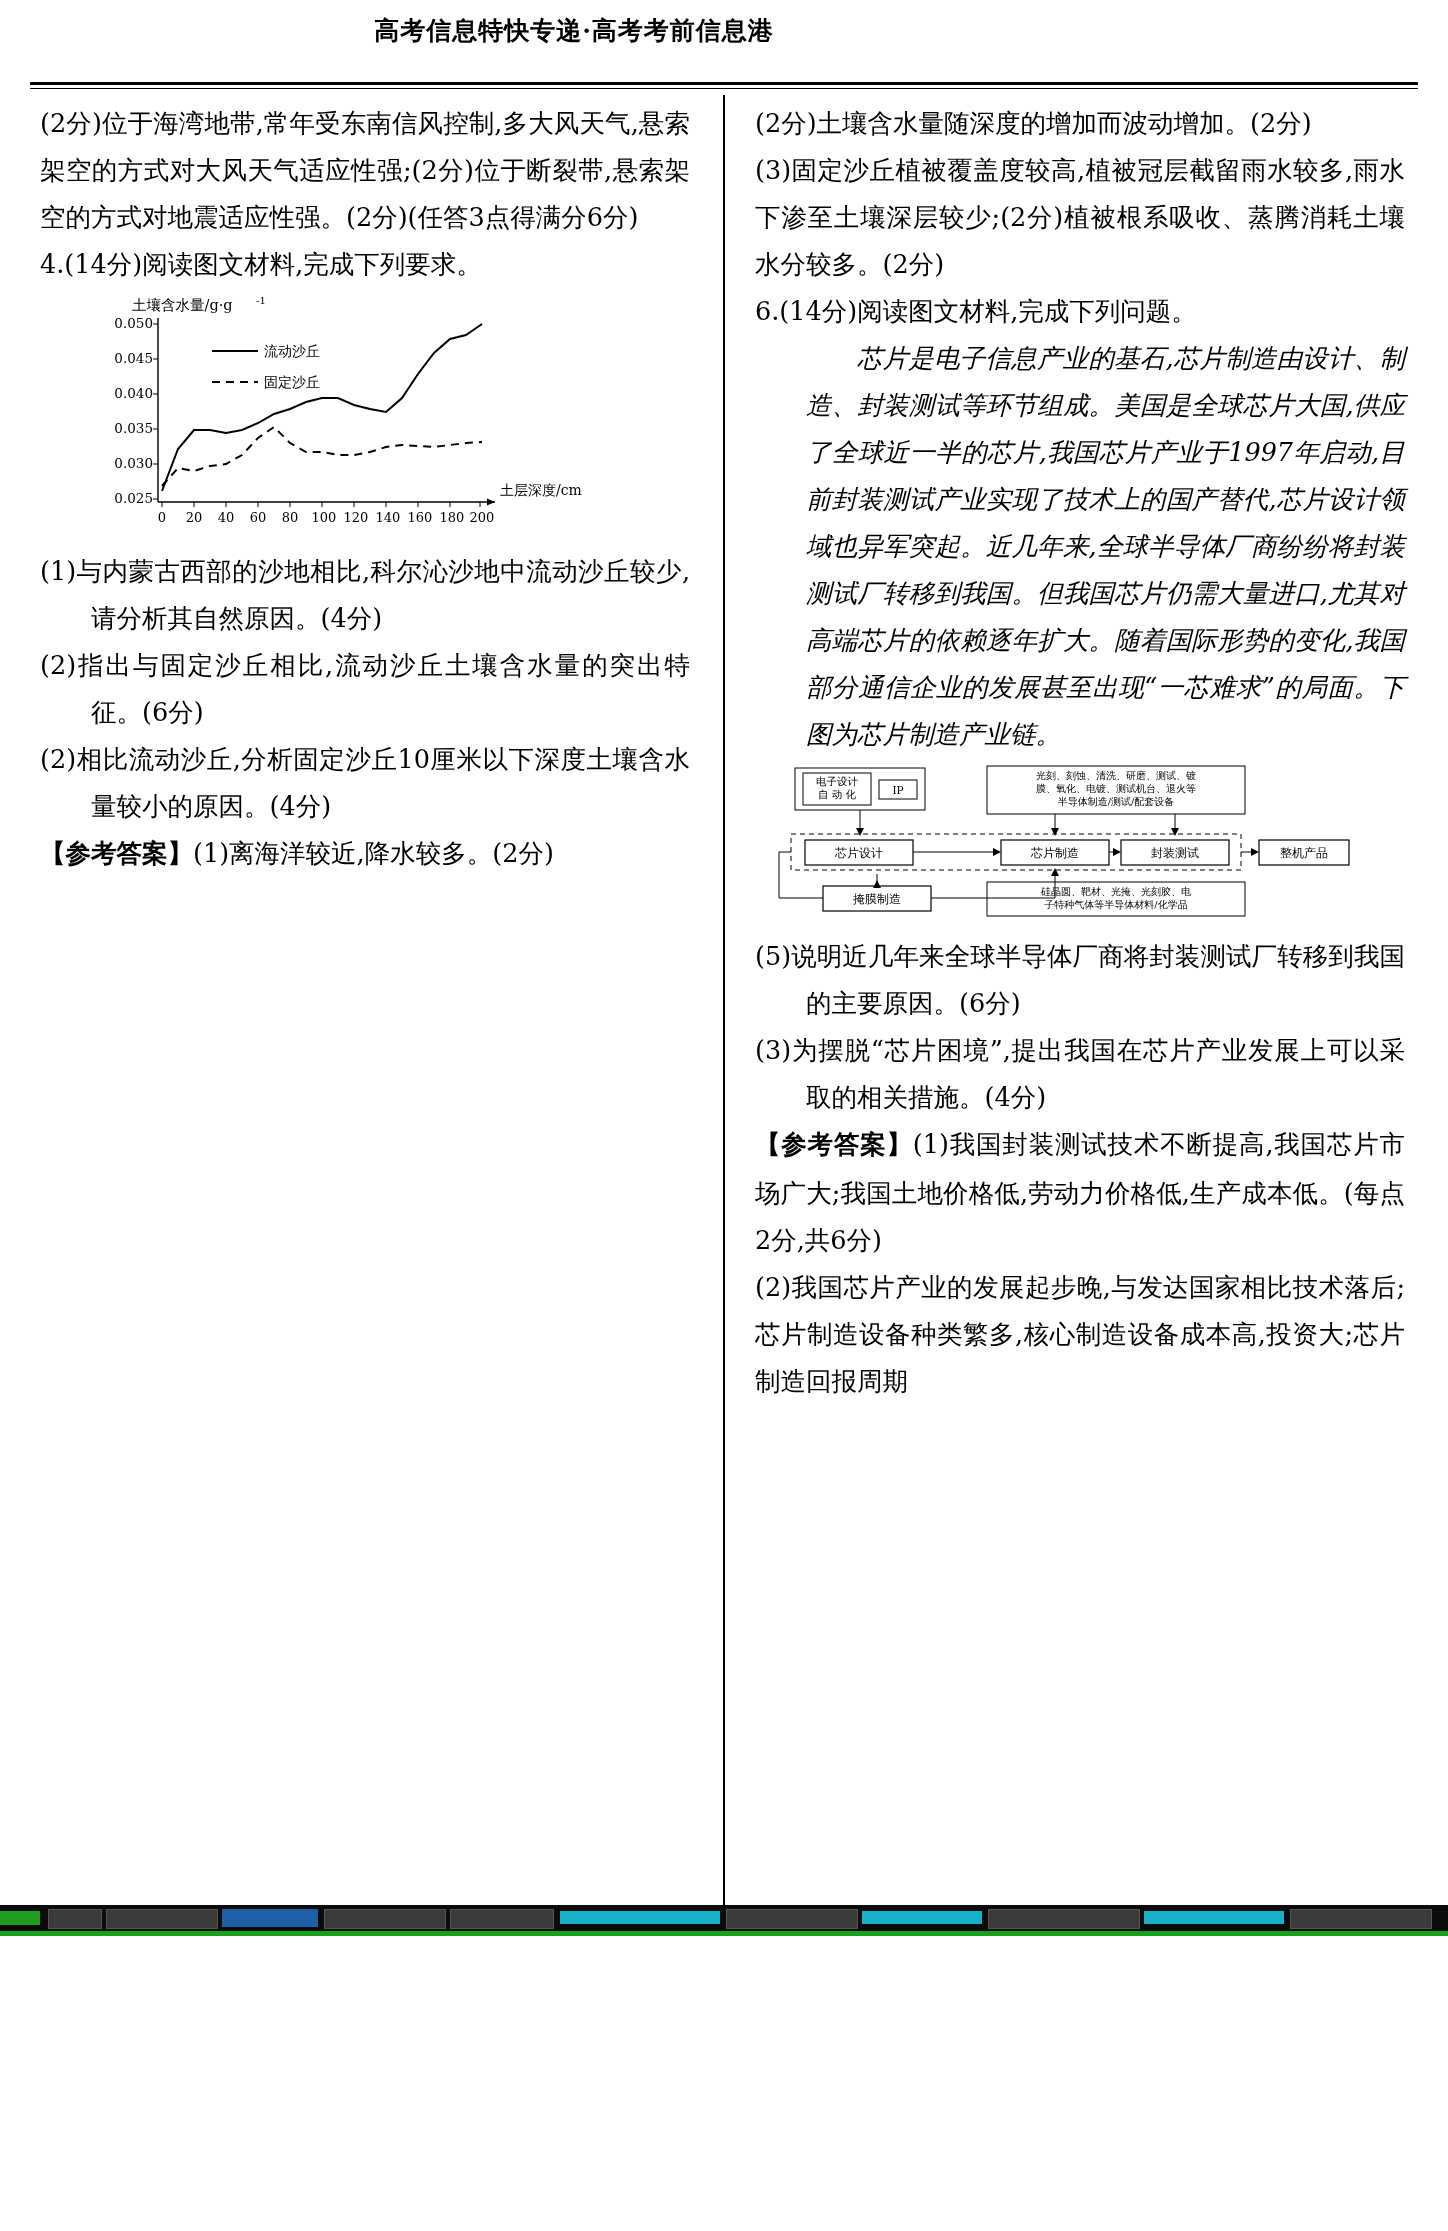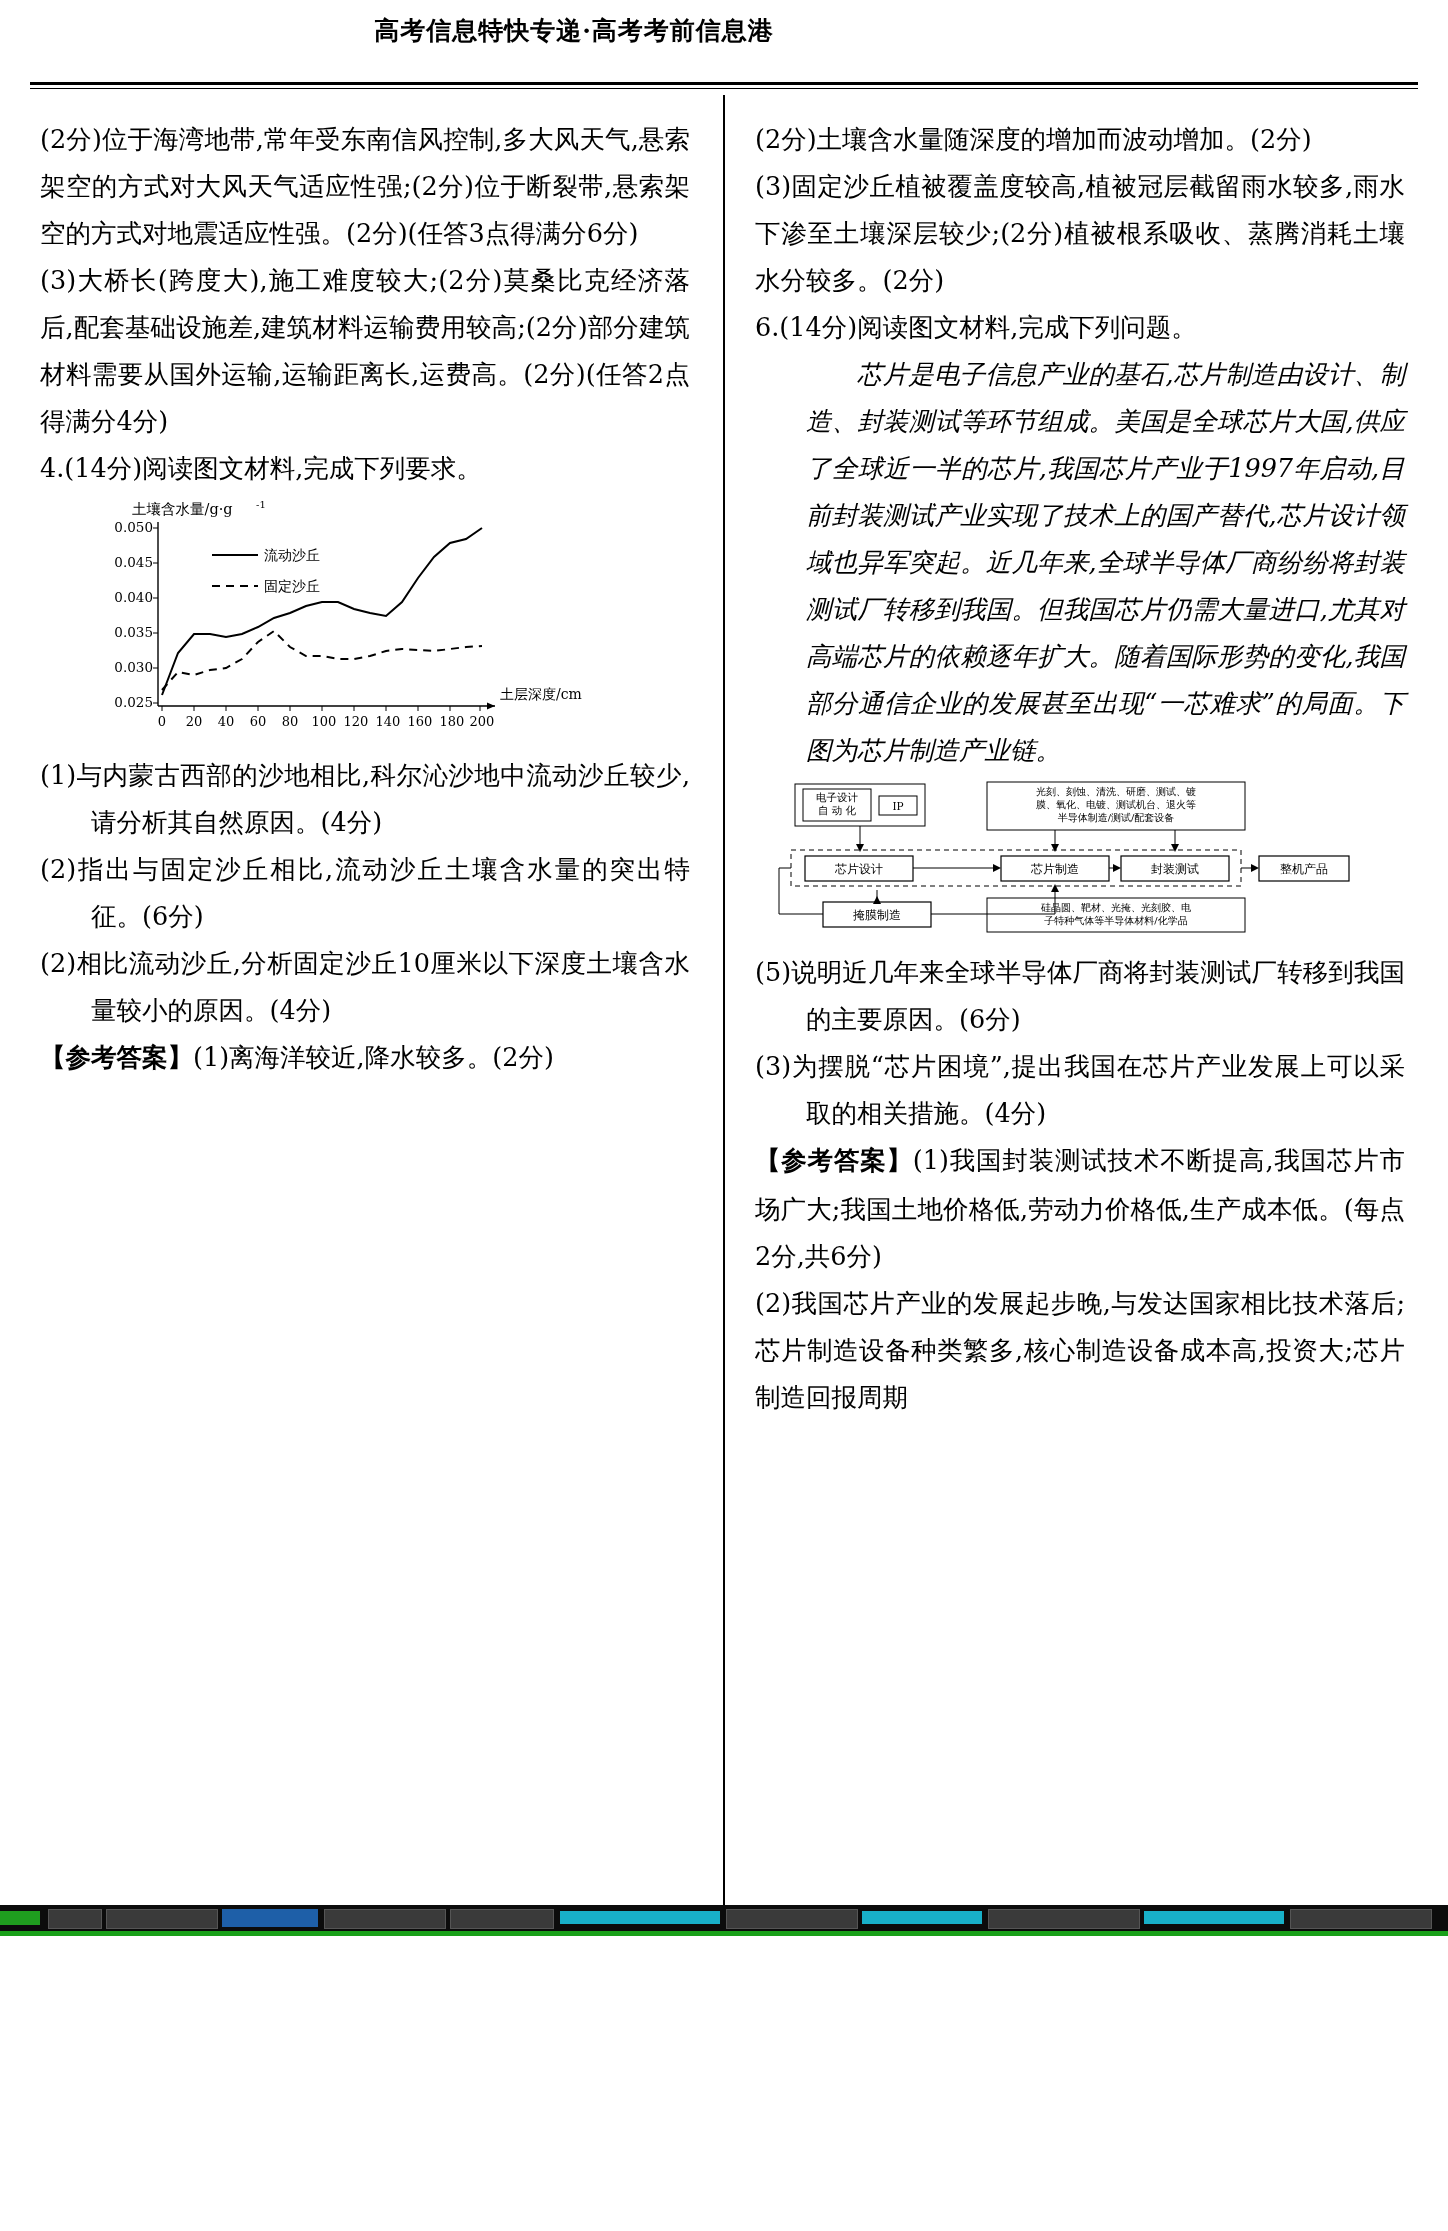--- a/index.html
+++ b/index.html
@@ -29,21 +29,21 @@
     position:absolute;left:30px;top:88px;width:1388px;height:1px;background:#000;
   }
   .rule-bottom{
     position:absolute;left:30px;top:1916px;width:1388px;height:3px;background:#000;
   }
   .divider{
     position:absolute;left:723px;top:95px;width:2px;height:1816px;background:#000;
   }
   .col{
     position:absolute;
-    top:116px;
+    top:100px;
     width:650px;
     font-size:25.5px;
     line-height:47px;
     text-align:justify;
   }
   .col-left{left:40px;}
   .col-right{left:755px;}
   p{margin:0;}
   .indent2{text-indent:51px;}
   .hang{padding-left:51px;text-indent:-51px;}
@@ -74,21 +74,20 @@
 <div class="page">
 
   <div class="header">高考信息特快专递·高考考前信息港</div>
   <div class="rule-top"></div>
   <div class="rule-top2"></div>
   <div class="rule-bottom"></div>
   <div class="divider"></div>
 
   <div class="col col-left">
     <p>(2分)位于海湾地带,常年受东南信风控制,多大风天气,悬索架空的方式对大风天气适应性强;(2分)位于断裂带,悬索架空的方式对地震适应性强。(2分)(任答3点得满分6分)</p>
-    <p>(3)大桥长(跨度大),施工难度较大;(2分)莫桑比克经济落后,配套基础设施差,建筑材料运输费用较高;(2分)部分建筑材料需要从国外运输,运输距离长,运费高。(2分)(任答2点得满分4分)</p>
     <p class="hang">4.(14分)阅读图文材料,完成下列要求。</p>
 
     <div class="figure-wrap">
       <svg width="640" height="250" viewBox="0 0 640 250">
 
         <text x="92" y="16" font-size="14.5" font-family="DejaVu Serif, serif">土壤含水量/g·g</text>
         <text x="216" y="10" font-size="10" font-family="DejaVu Serif, serif">-1</text>
 
         <line x1="118" y1="24" x2="118" y2="208" stroke="#000" stroke-width="1.4"></line>
         <line x1="118" y1="208" x2="455" y2="208" stroke="#000" stroke-width="1.4"></line>

